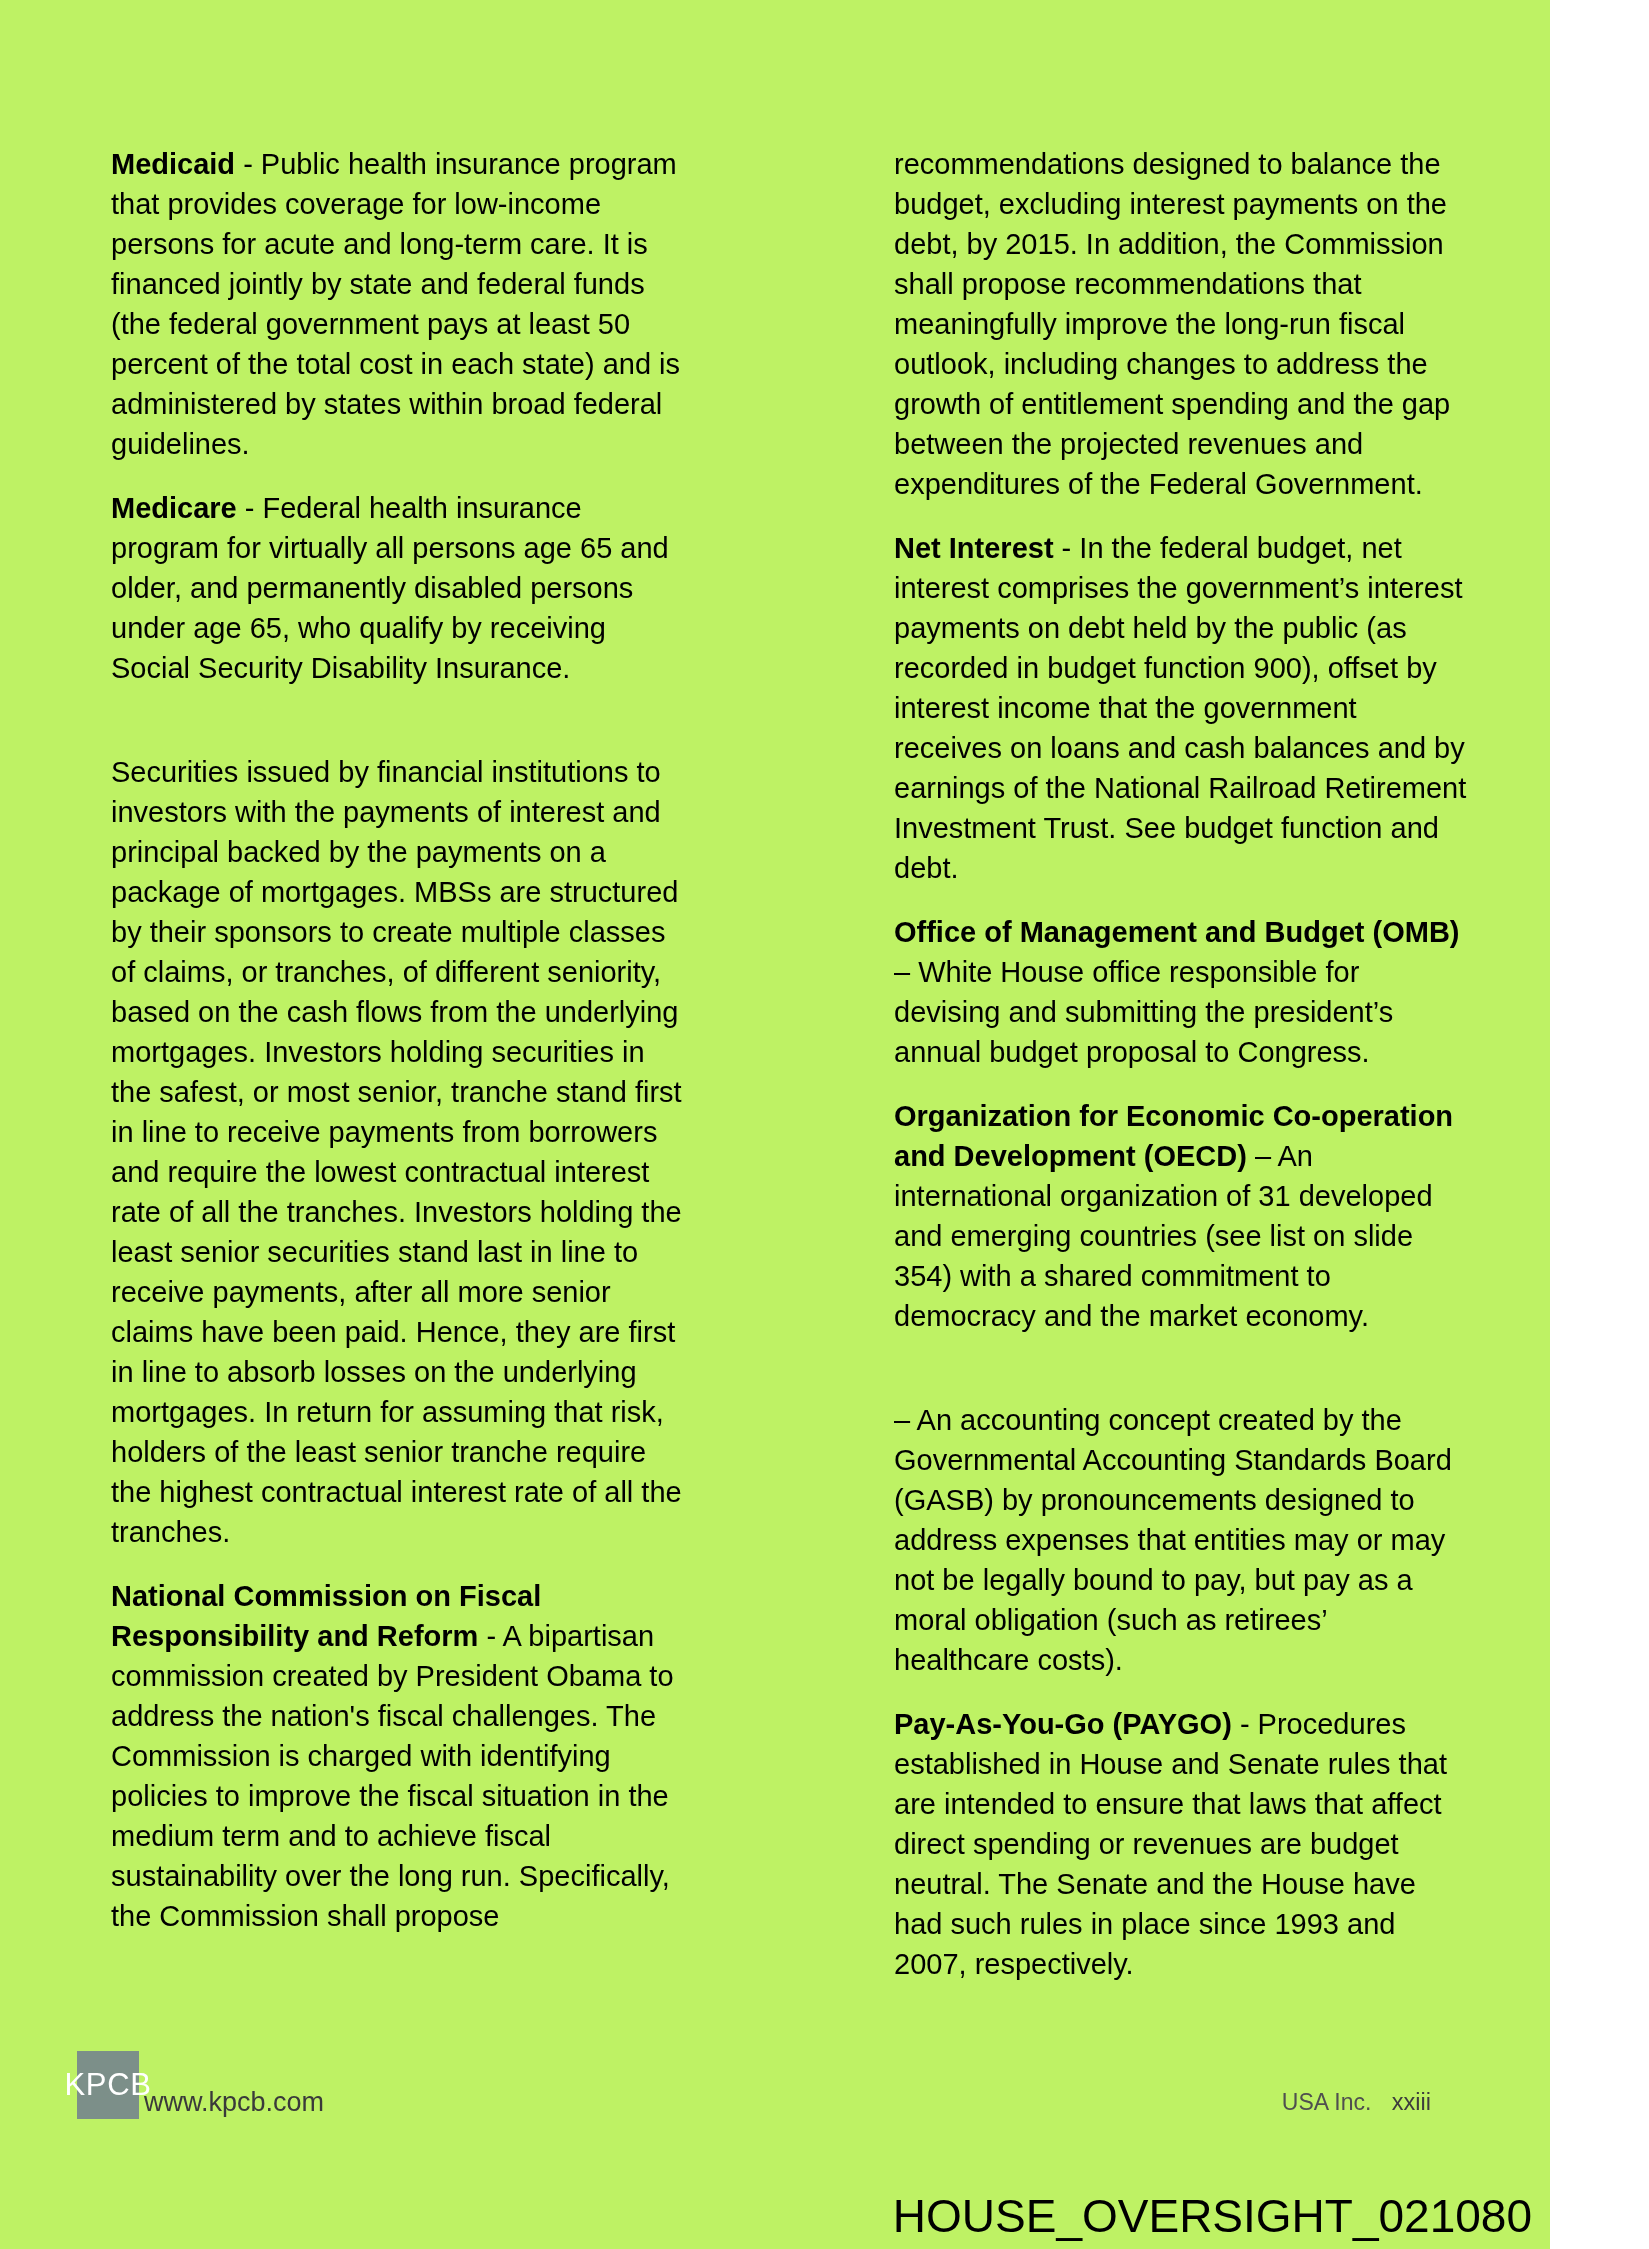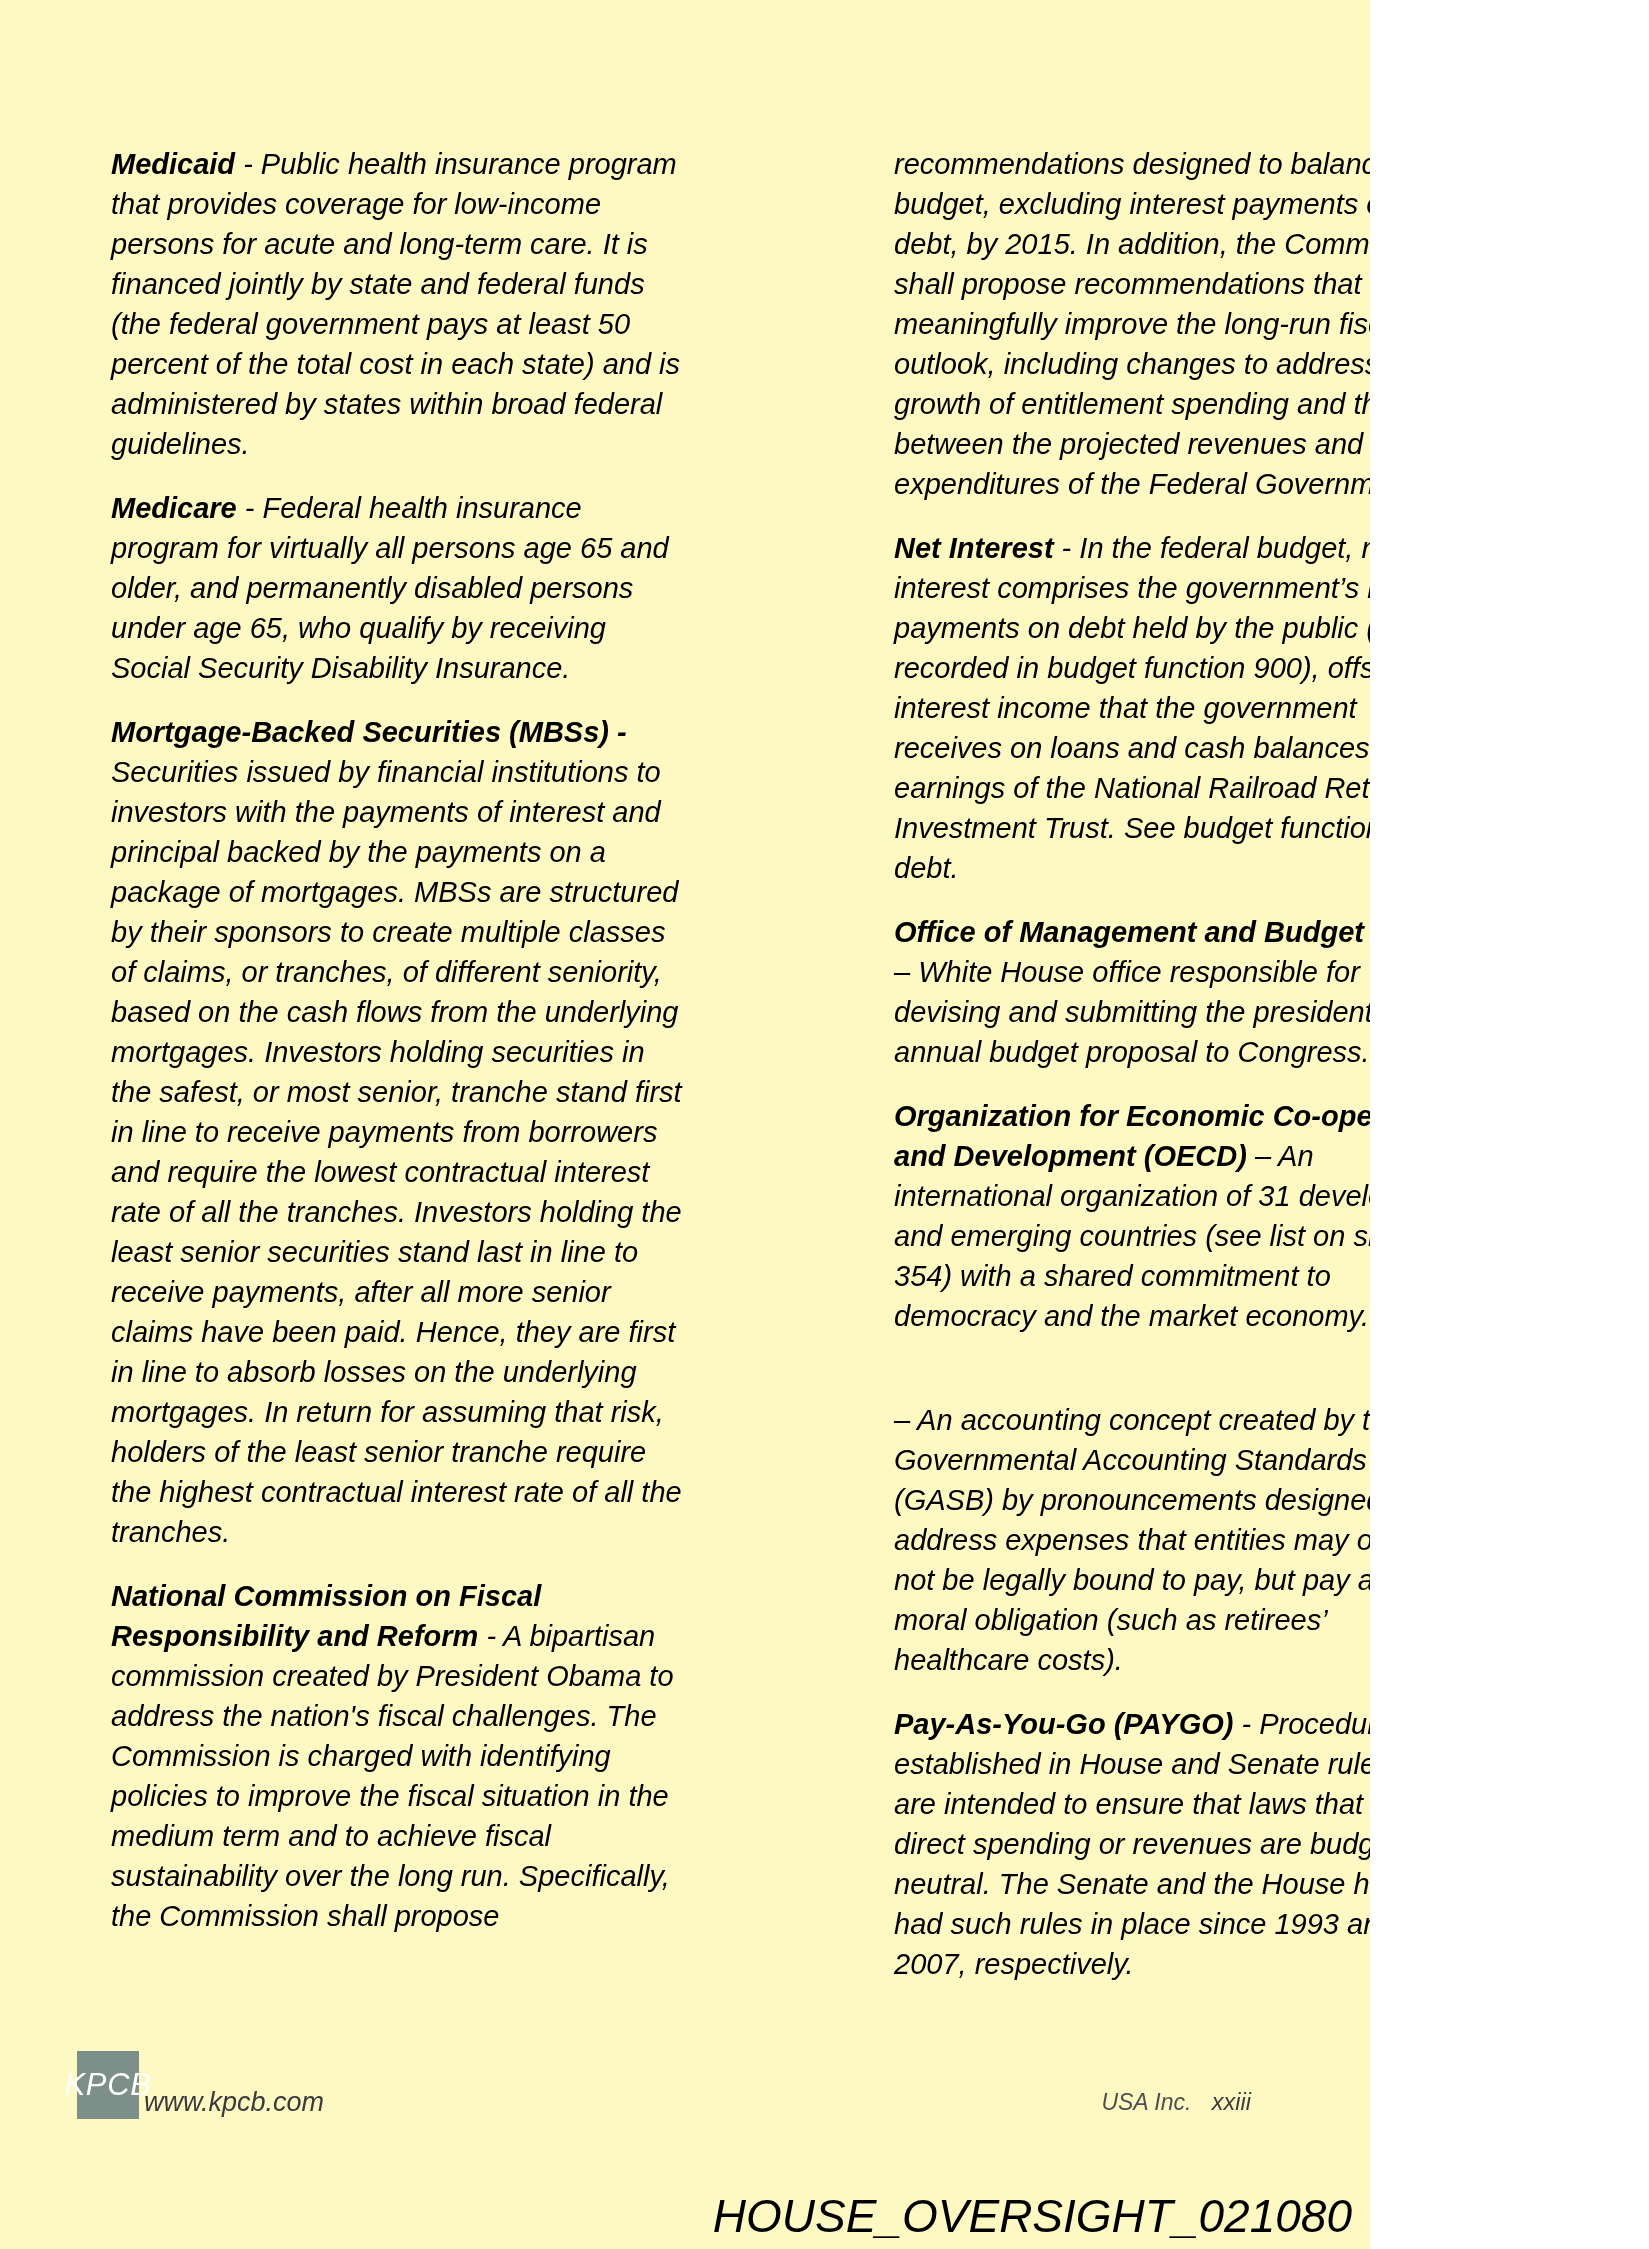--- a/index.html
+++ b/index.html
@@ -1,24 +1,23 @@
 <!DOCTYPE html>
 <html style="font-size:11.7px"><head>
 <meta charset="utf-8">
 <style>
   html, body { margin: 0; padding: 0; background: #ffffff; }
   .page {
     position: relative;
-    width: 1370px;
+    width: 1550px;
     height: 2250px;
-    background: #fef9c3;
+    background: #bef264;
     font-family: "Liberation Sans", sans-serif;
     color: #000000;
     overflow: hidden;
-    font-style: italic;
   }
   .col {
     position: absolute;
     top: 144px;
     font-size: 29px;
     line-height: 40px;
     white-space: pre-line;
     letter-spacing: 0px;
   }
   .col-left  { left: 111px;  width: 696px; }
@@ -82,21 +81,21 @@
 that provides coverage for low-income
 persons for acute and long-term care. It is
 financed jointly by state and federal funds
 (the federal government pays at least 50
 percent of the total cost in each state) and is
 administered by states within broad federal
 guidelines.</span></p><p class="entry"><strong>Medicare</strong><span> - Federal health insurance
 program for virtually all persons age 65 and
 older, and permanently disabled persons
 under age 65, who qualify by receiving
-Social Security Disability Insurance.</span></p><p class="entry"><strong>Mortgage-Backed Securities (MBSs) -</strong><span>
+Social Security Disability Insurance.</span></p><p class="entry"><span>
 Securities issued by financial institutions to
 investors with the payments of interest and
 principal backed by the payments on a
 package of mortgages. MBSs are structured
 by their sponsors to create multiple classes
 of claims, or tranches, of different seniority,
 based on the cash flows from the underlying
 mortgages. Investors holding securities in
 the safest, or most senior, tranche stand first
 in line to receive payments from borrowers

